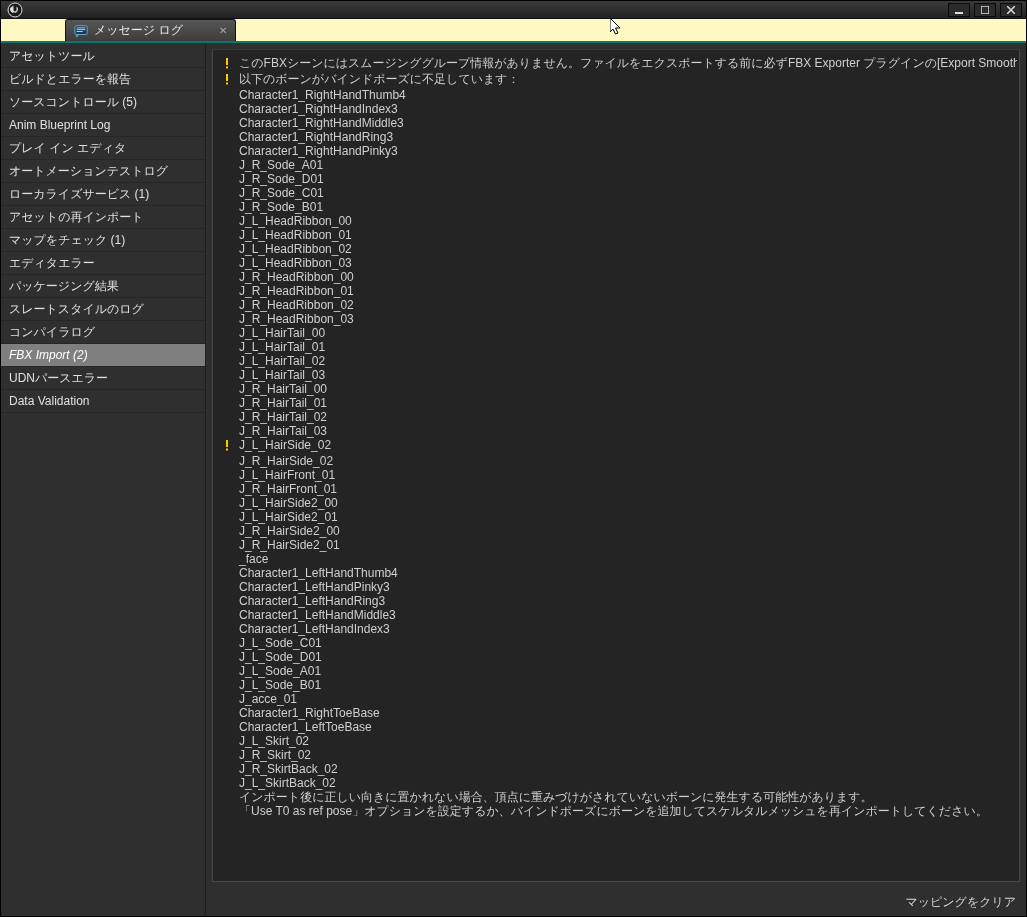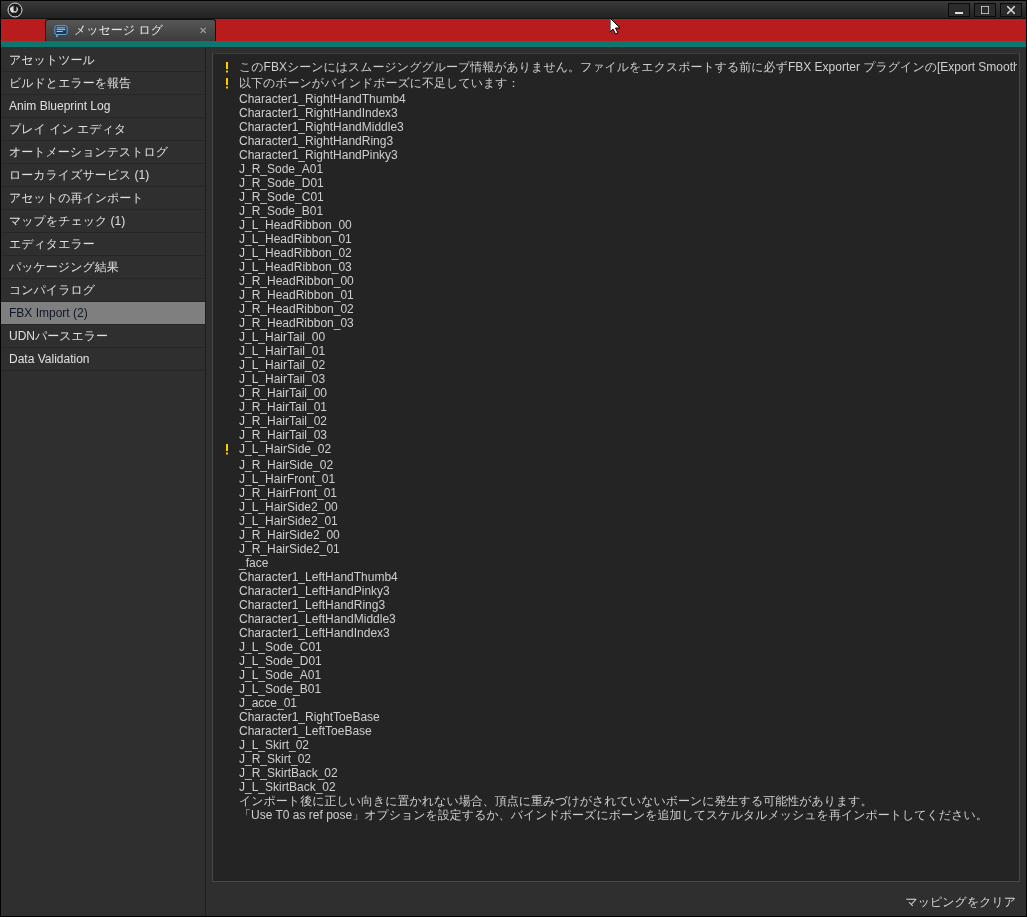--- a/index.html
+++ b/index.html
@@ -43,22 +43,22 @@
   display: flex; align-items: center; justify-content: center;
   color: #ddd;
   font-size: 9px;
   font-weight: bold;
 }
 .title-btn.close { margin-right: 2px; }
 .tabbar {
   display: flex;
   align-items: flex-start;
   height: 22px;
-  background: #b91c1c;
-  padding-left: 44px;
+  background: #fef9c3;
+  padding-left: 64px;
 }
 .tab {
   display: flex;
   align-items: center;
   height: 22px;
   padding: 0 8px;
   background: linear-gradient(to bottom, #565656, #3d3d3d);
   border: 1px solid #121212;
   border-bottom: none;
   border-top-left-radius: 3px;
@@ -69,41 +69,42 @@
 .tab .tab-icon { width: 14px; height: 14px; }
 .tab .tab-close {
   font-size: 10px;
   color: #aaa;
   margin-left: 30px;
 }
 .content {
   display: flex;
   flex: 1;
   background: #2f2f2f;
-  border-top: 6px solid #0f766e;
+  border-top: 2px solid #0f766e;
   overflow: hidden;
 }
 .sidebar {
   width: 205px;
   background: #2f2f2f;
   border-right: 1px solid #1e1e1e;
   overflow-y: auto;
   padding: 2px 0;
 }
 .sidebar-item {
   padding: 4px 8px;
   border-bottom: 1px solid #262626;
   color: #e0e0e0;
   font-size: 12px;
   line-height: 14px;
   cursor: pointer;
 }
 .sidebar-item.selected {
   background: #7f7f7f;
-  color: #0f172a;
+  color: #ffffff;
+  font-style: italic;
 }
 .main {
   flex: 1;
   display: flex;
   flex-direction: column;
   background: #2f2f2f;
   overflow: hidden;
 }
 .log-area {
   flex: 1;
@@ -197,28 +198,30 @@
       </svg>
       <span>メッセージ ログ</span>
       <span class="tab-close">✕</span>
     </div>
   </div>
 
   <div class="content">
     <div class="sidebar" id="sidebar">
         <div class="sidebar-item"><span>アセットツール</span></div>
         <div class="sidebar-item"><span>ビルドとエラーを報告</span></div>
+        <div class="sidebar-item"><span>ソースコントロール (5)</span></div>
         <div class="sidebar-item"><span>Anim Blueprint Log</span></div>
         <div class="sidebar-item"><span>プレイ イン エディタ</span></div>
         <div class="sidebar-item"><span>オートメーションテストログ</span></div>
         <div class="sidebar-item"><span>ローカライズサービス (1)</span></div>
         <div class="sidebar-item"><span>アセットの再インポート</span></div>
         <div class="sidebar-item"><span>マップをチェック (1)</span></div>
         <div class="sidebar-item"><span>エディタエラー</span></div>
         <div class="sidebar-item"><span>パッケージング結果</span></div>
+        <div class="sidebar-item"><span>スレートスタイルのログ</span></div>
         <div class="sidebar-item"><span>コンパイラログ</span></div>
         <div class="sidebar-item selected"><span>FBX Import (2)</span></div>
         <div class="sidebar-item"><span>UDNパースエラー</span></div>
         <div class="sidebar-item"><span>Data Validation</span></div>
       </div>
     <div class="main">
       <div class="log-area">
         <div class="log-scroll">
           <div class="log-content" id="log-content">
               <div class="log-row">

